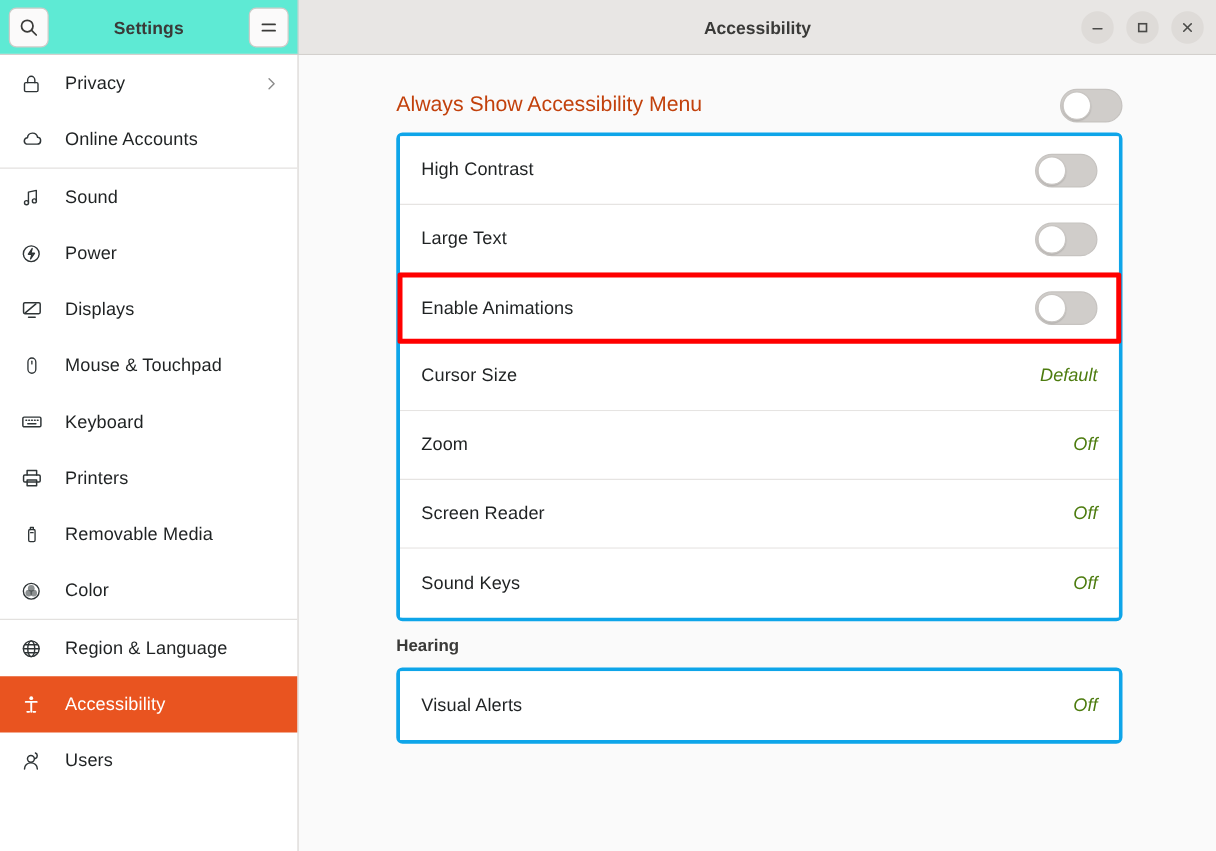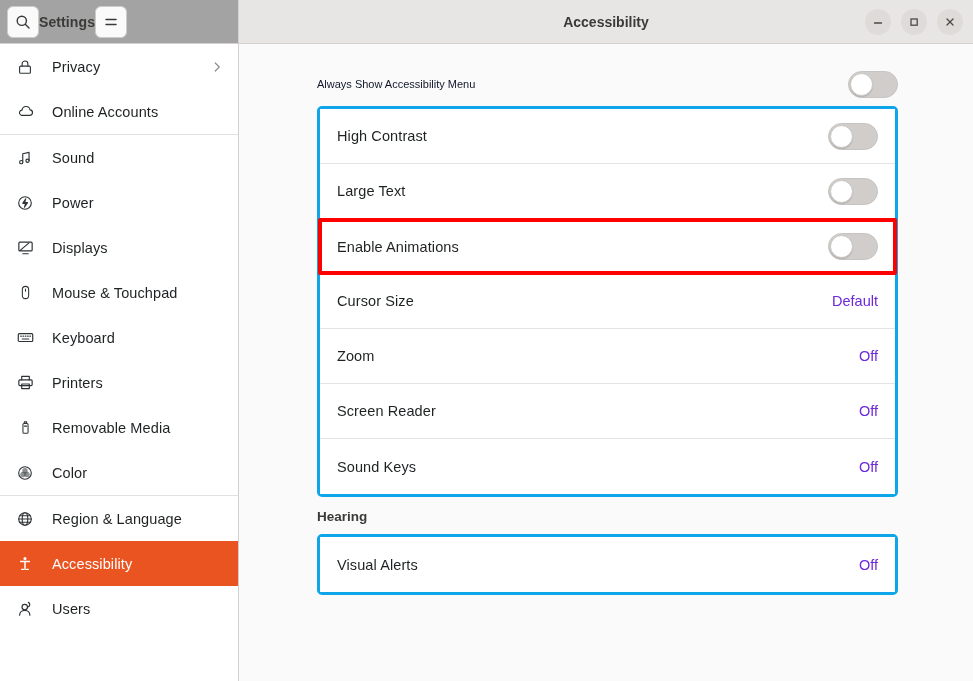--- a/index.html
+++ b/index.html
@@ -15,24 +15,24 @@
   
   .titlebar {
     height: 44px; flex: 0 0 44px;
     display: flex; align-items: center;
     background: #e8e6e4;
     border-bottom: 1px solid #d3d0cd;
     position: relative;
   }
   .tb-left {
     width: 239px; flex: 0 0 239px; height: 100%;
-    display: flex; align-items: center; 
+    display: flex; align-items: center; justify-content: space-between;
     padding: 0 7px;
     border-right: 1px solid #d3d0cd;
-    background: #a3a3a3;
+    background: #5eead4;
   }
   .hdr-btn {
     width: 32px; height: 32px;
     background: #fbfafa;
     border: 1px solid #cfcbc8;
     border-radius: 6px;
     display: flex; align-items: center; justify-content: center;
     cursor: pointer;
   }
   .hdr-btn svg { display: block; }
@@ -96,21 +96,21 @@
   .content {
     flex: 1; background: #fafafa;
     padding: 0 75px 0 78px;
     overflow: hidden;
   }
   .top-row {
     display: flex; align-items: center; justify-content: space-between;
     height: 62px;
     padding-top: 18px;
   }
-  .top-row .lbl { font-size: 11px; color: #0f172a; }
+  .top-row .lbl { font-size: 17px; color: #c2410c; }
   .section-title {
     font-size: 13.5px; font-weight: bold; color: #3a3a38;
     margin-top: 12px; margin-bottom: 10px;
   }
   .card {
     background: #ffffff;
     border: 3px solid #0ea5e9;
     border-radius: 5px;
     overflow: visible;
   }
@@ -118,21 +118,21 @@
     height: 55px;
     display: flex; align-items: center; justify-content: space-between;
     padding: 0 17px;
     border-bottom: 1px solid #e6e4e2;
     cursor: pointer;
     background: #ffffff;
     position: relative;
   }
   .row:last-child { border-bottom: none; }
   .row .rlbl { font-size: 14.5px; color: #1f2223; letter-spacing: .1px; }
-  .row .rval { font-size: 14.5px; color: #6d28d9; }
+  .row .rval { font-size: 14.5px; color: #4d7c0f; font-style: italic; }
   .row.highlight {
     border: 4px solid #ff0000;
     border-radius: 2px;
     margin: -1px -2px;
     height: 57px;
     z-index: 5;
     padding: 0 15px;
     gap: 44px;
   }
 

